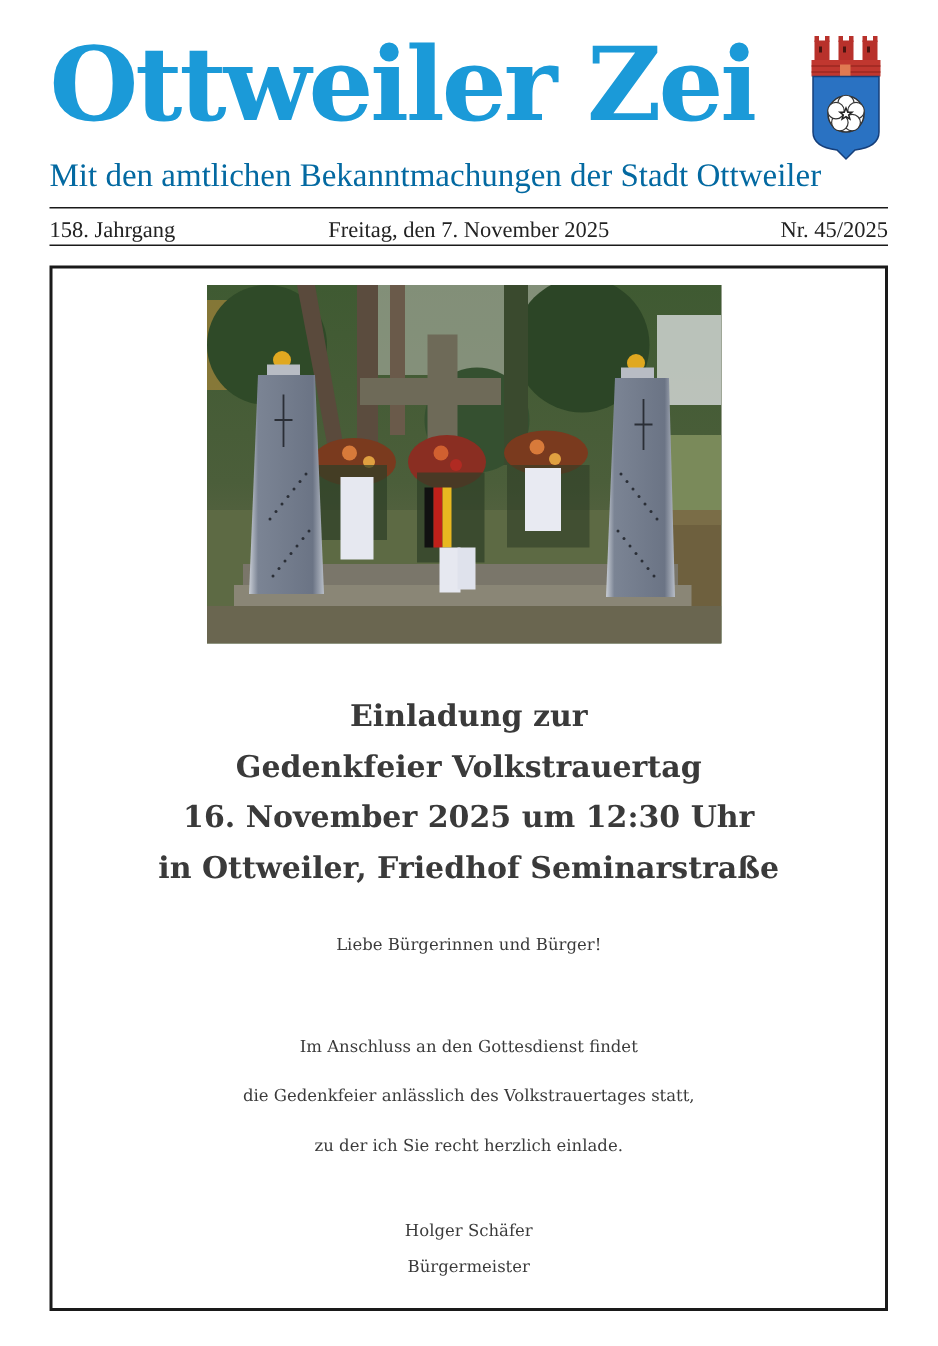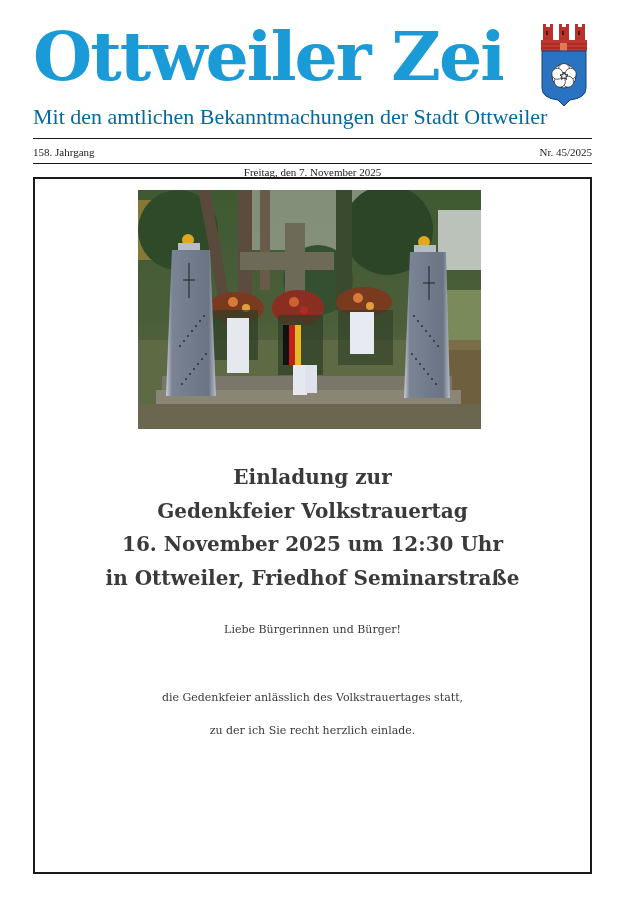--- a/index.html
+++ b/index.html
@@ -10,24 +10,24 @@
     .masthead-text { font-family: "DejaVu Serif", serif; font-weight: bold; font-size: 68px; fill: #1b9ad8; letter-spacing: -2px; }
 
     .coat-of-arms { position: absolute; left: 540px; top: 22px; width: 48px; height: 86px; }
 
     .tagline { position: absolute; left: 33px; top: 104px; font-family: "Liberation Serif", serif; font-size: 22px; color: #0369a1; white-space: nowrap; }
 
     .rule { position: absolute; left: 33px; width: 559px; height: 0; border-top: 1.6px solid #1a1a1a; }
     .rule-top { top: 138px; }
     .rule-bottom { top: 163px; }
 
-    .infoline { position: absolute; left: 33px; width: 559px; top: 144px; height: 16px; font-family: "Liberation Serif", serif; font-size: 11px; color: #222; }
+    .infoline { position: absolute; left: 33px; width: 559px; top: 144px; height: 16px; font-family: "Liberation Serif", serif; font-size: 15px; color: #222; }
     .infoline span { position: absolute; top: 2px; white-space: nowrap; }
     .info-left { left: 0; }
-    .info-center { left: 0; right: 0; text-align: center; margin-top: 20px; }
+    .info-center { left: 0; right: 0; text-align: center; }
     .info-right { right: 0; }
 
     .notice-box { position: absolute; left: 33px; top: 177px; width: 555px; height: 693px; border: 2px solid #1a1a1a; }
 
     .photo { position: absolute; left: 103px; top: 11px; width: 343px; height: 239px; overflow: hidden; background: #4c5a3c; }
 
     .headline { position: absolute; left: 0; right: 0; top: 282px; text-align: center; font-family: "DejaVu Serif", serif; font-weight: bold; font-size: 20px; color: #3a3a3a; line-height: 33.5px; }
     .headline div { white-space: nowrap; }
 
     .body-text { position: absolute; left: 0; right: 0; text-align: center; font-family: "DejaVu Serif", serif; font-size: 11px; color: #3a3a3a; white-space: nowrap; }
@@ -203,17 +203,22 @@
   <div class="headline">
     <div>Einladung zur</div>
     <div>Gedenkfeier Volkstrauertag</div>
     <div>16. November 2025 um 12:30 Uhr</div>
     <div>in Ottweiler, Friedhof Seminarstraße</div>
   </div>
 
   <div class="body-text greeting">Liebe Bürgerinnen und Bürger!</div>
 
   <div class="body-text para">
+    <div>Im Anschluss an den Gottesdienst findet</div>
     <div>die Gedenkfeier anlässlich des Volkstrauertages statt,</div>
     <div>zu der ich Sie recht herzlich einlade.</div>
   </div>
 
+  <div class="body-text signature">
+    <div>Holger Schäfer</div>
+    <div>Bürgermeister</div>
+  </div>
 </div>
 
 </body></html>

